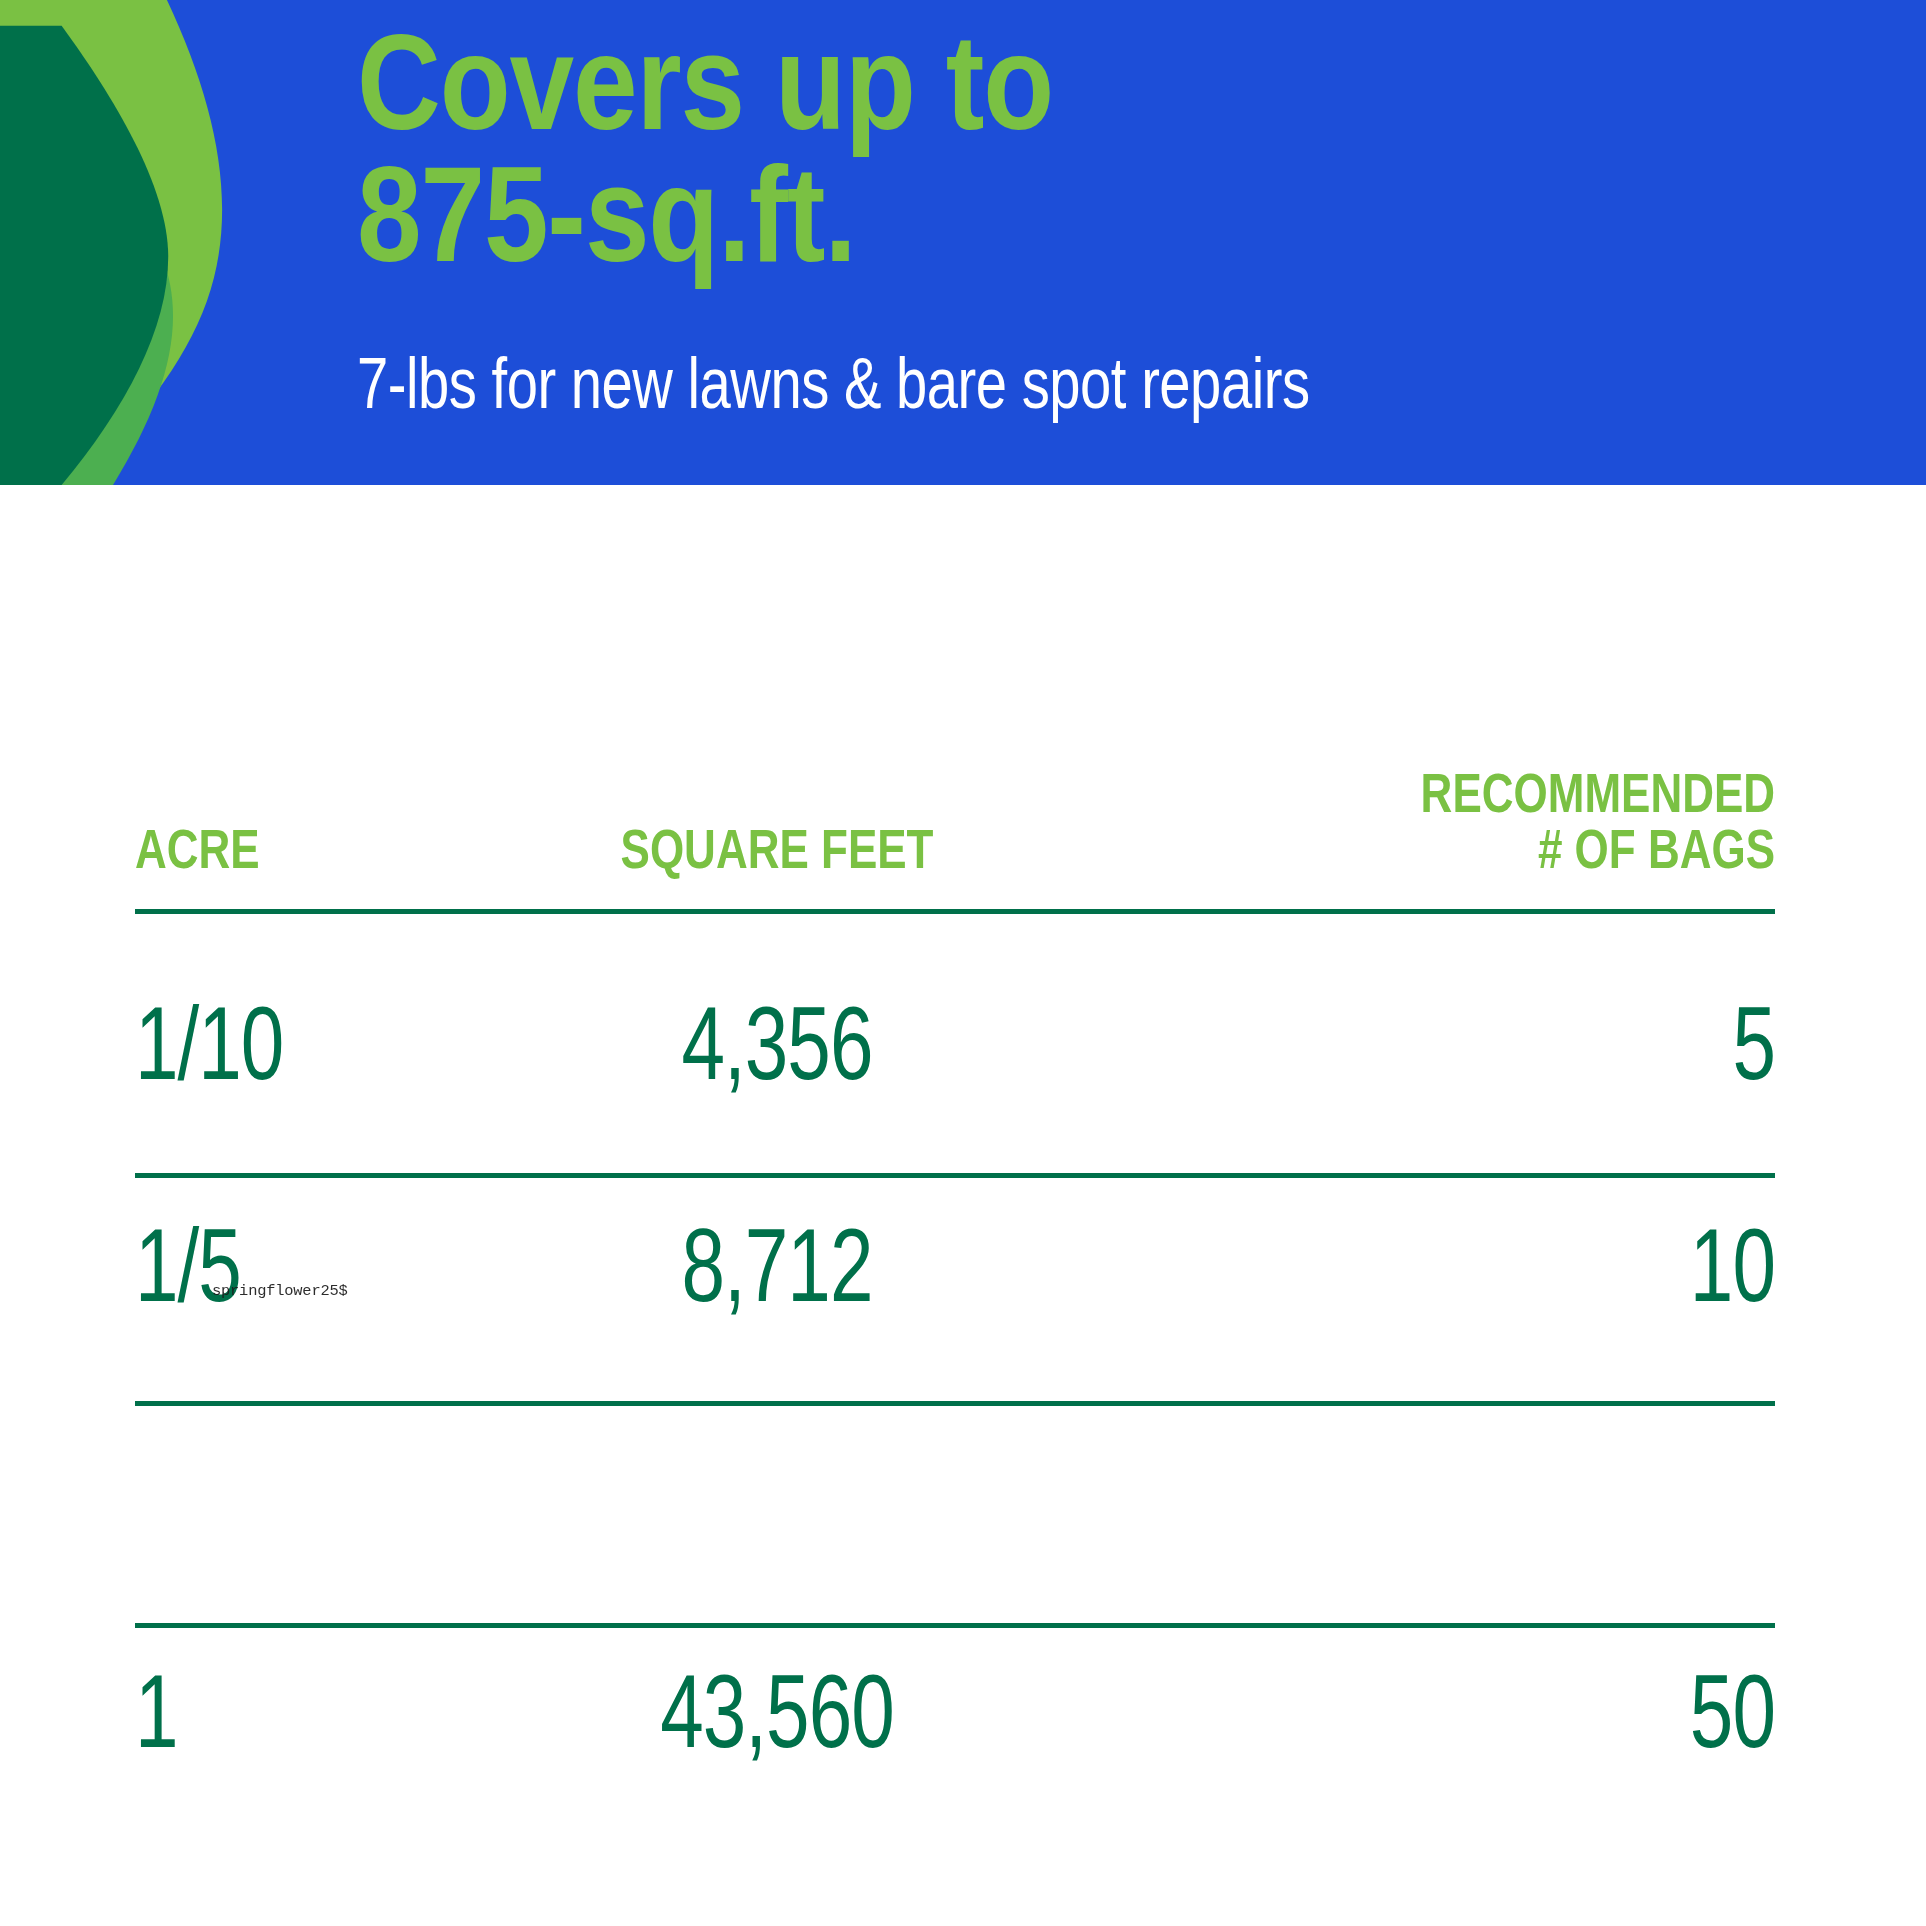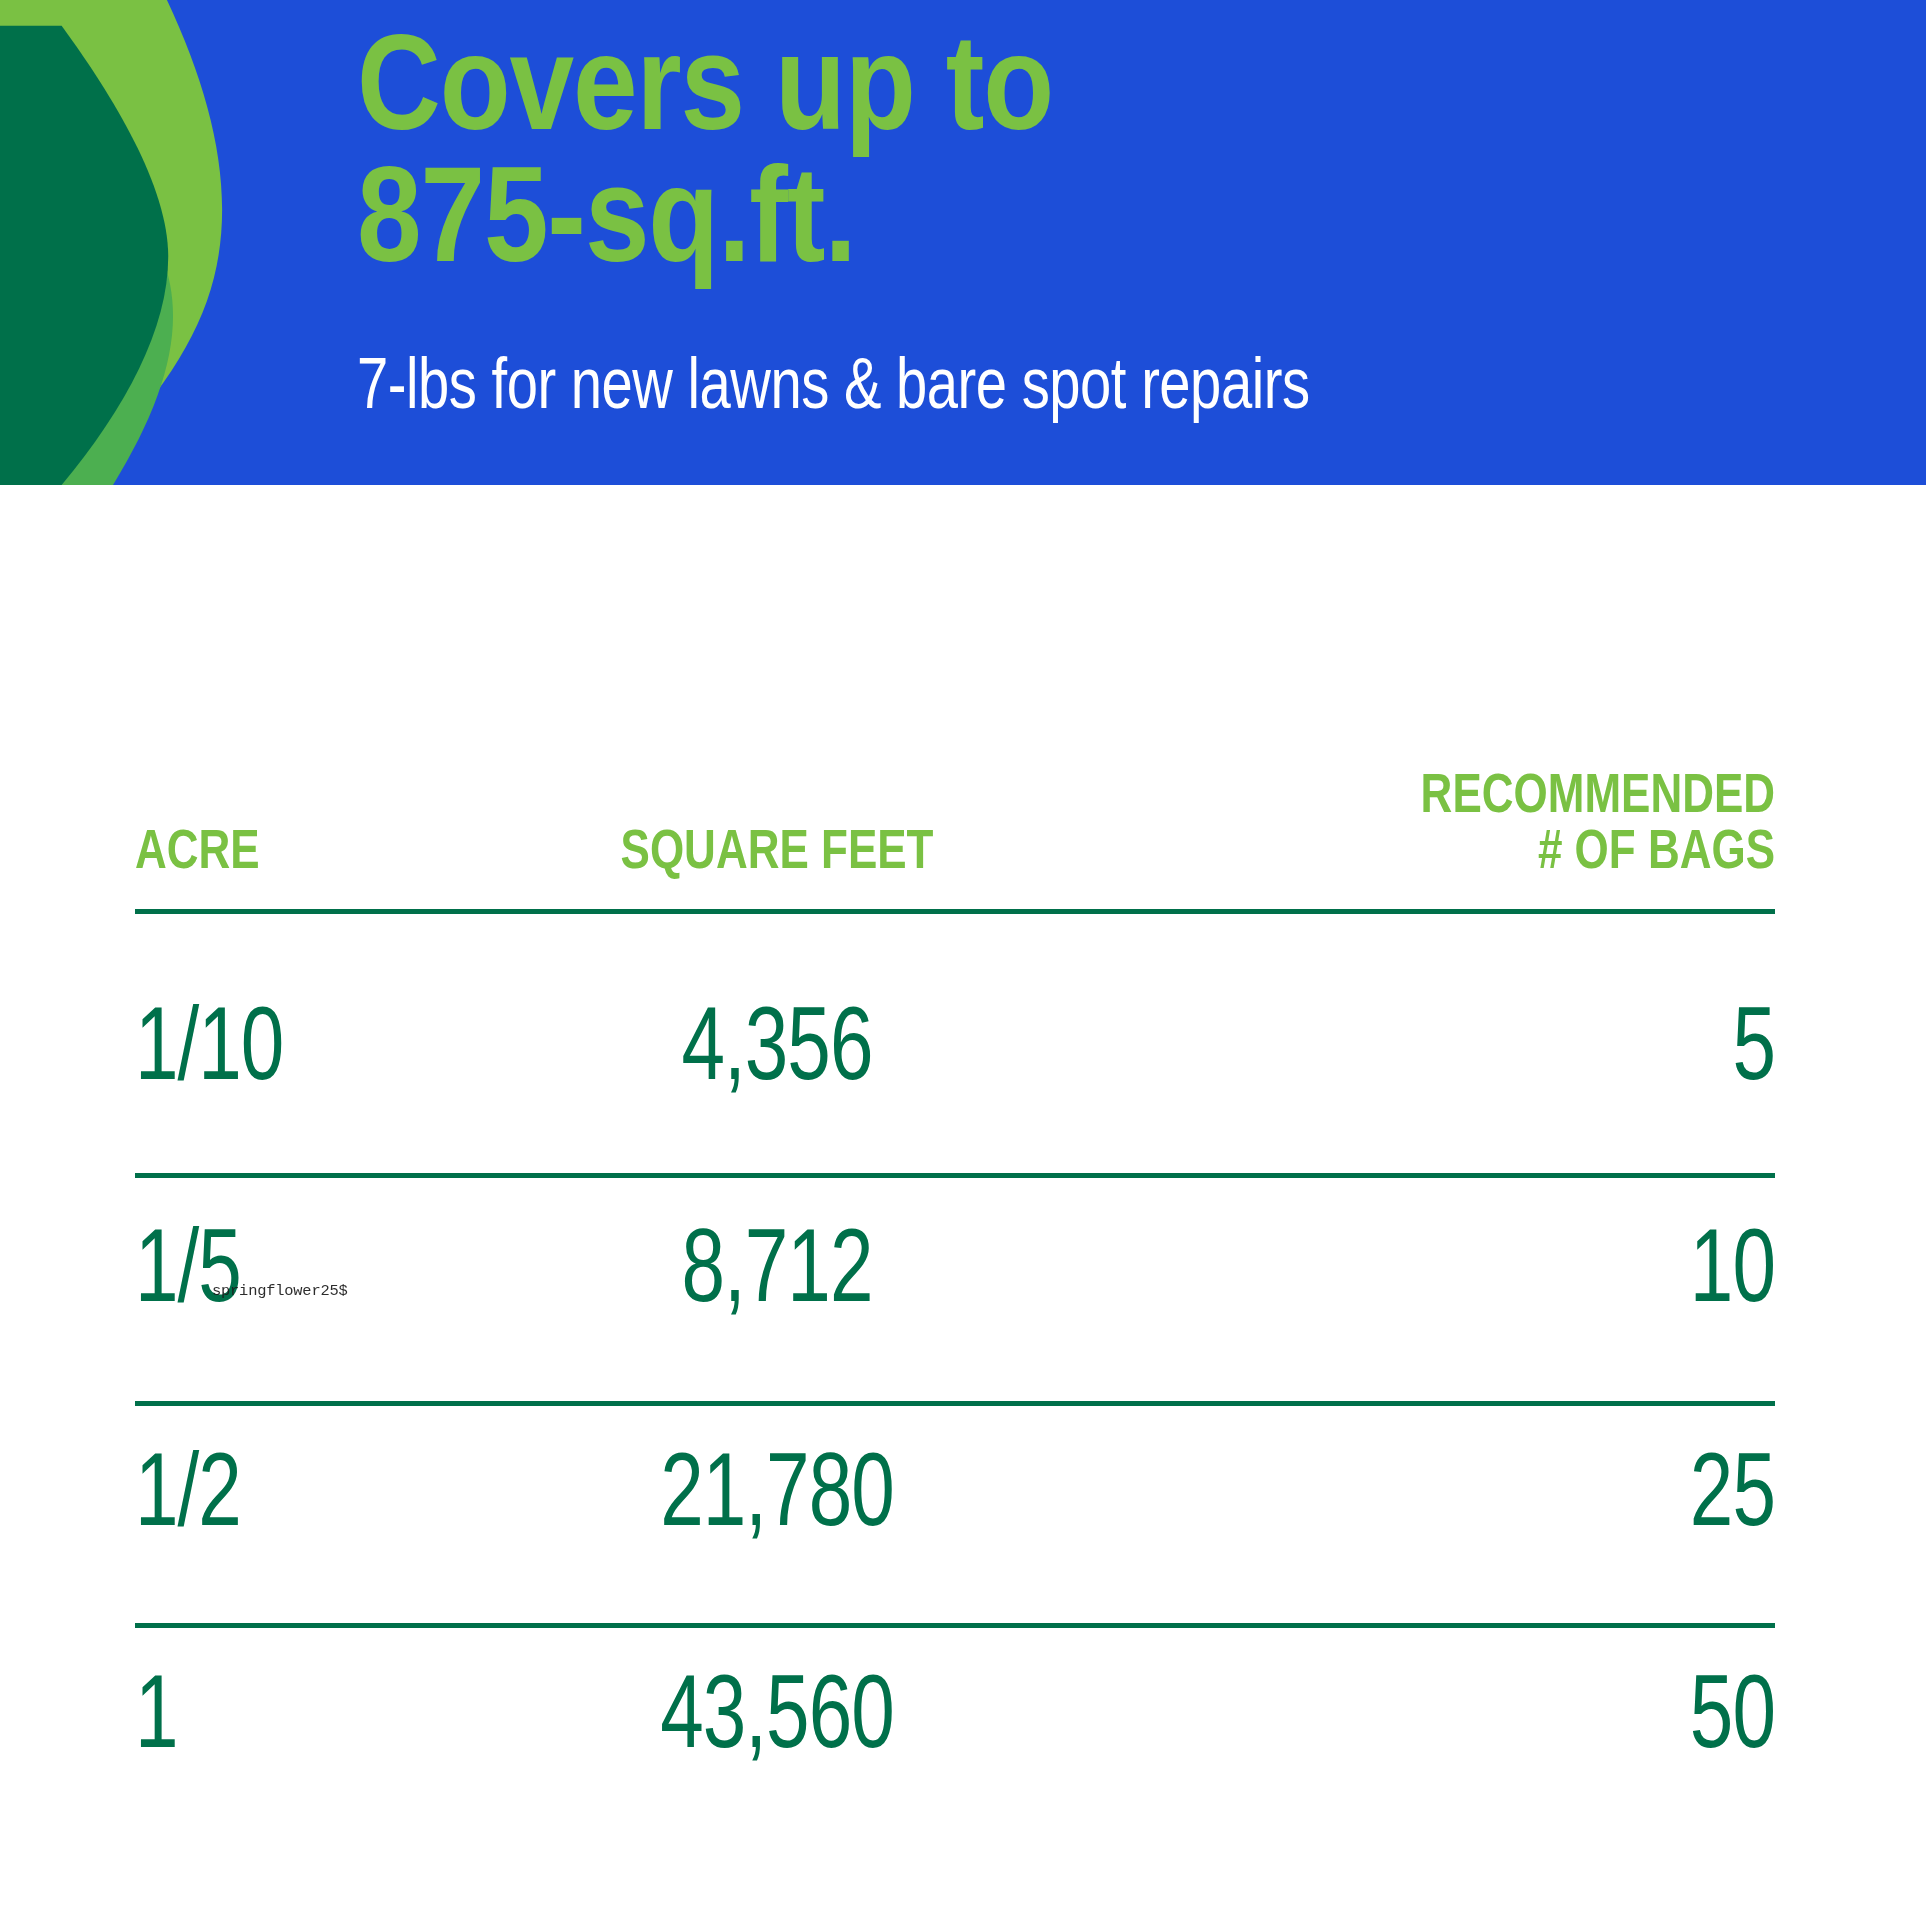--- a/index.html
+++ b/index.html
@@ -213,25 +213,20 @@
   <div class="row" style="top:729px;">
     <div class="cell cell-acre">1/5</div>
     <div class="cell cell-sqft">8,712</div>
     <div class="cell cell-bags">10</div>
   </div>
 
   <div class="watermark">springflower25$</div>
 
   <div class="rule" style="top:916px;"></div>
 
-  <div class="row" style="top:953px;">
-    <div class="cell cell-acre">1/2</div>
-    <div class="cell cell-sqft">21,780</div>
-    <div class="cell cell-bags">25</div>
-  </div>
 
   <div class="rule" style="top:1138px;"></div>
 
   <div class="row" style="top:1175px;">
     <div class="cell cell-acre">1</div>
     <div class="cell cell-sqft">43,560</div>
     <div class="cell cell-bags">50</div>
   </div>
 
 </div>

